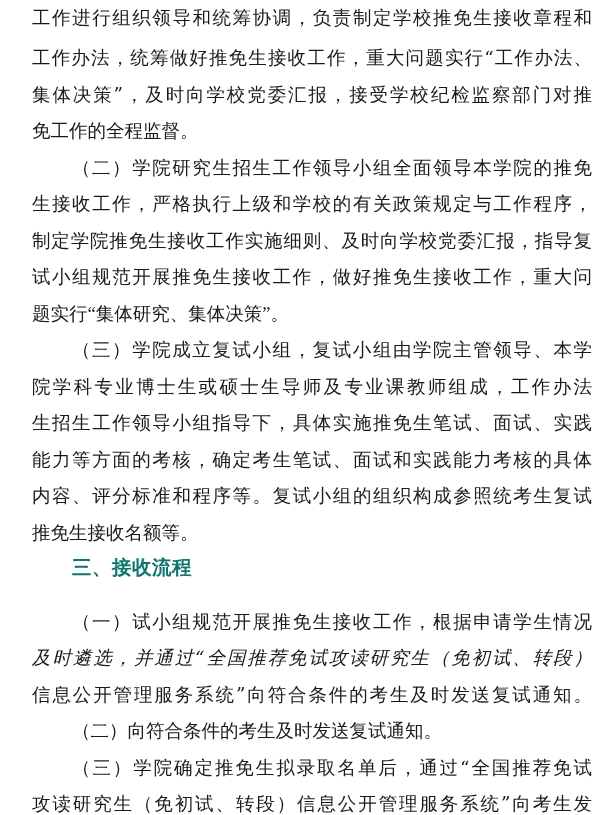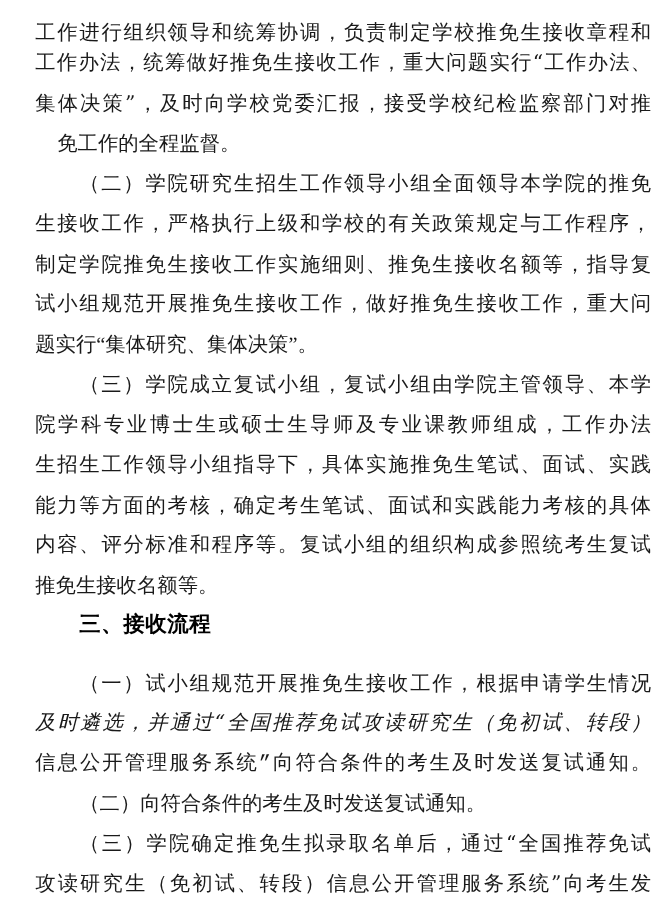--- a/index.html
+++ b/index.html
@@ -21,59 +21,59 @@
   .line.indent { left: 72px; width: 520px; }
   .heading {
     position: absolute;
     left: 72px;
     top: 550px;
     height: 36px;
     line-height: 36px;
     font-family: "DejaVu Sans", "Liberation Sans", sans-serif;
     font-weight: bold;
     font-size: 19.5px;
-    color: #000000;
+    color: #0f766e;
     letter-spacing: 0.5px;
   }
 </style>
 </head>
 <body>
 
 <div class="page">
 
   <div>
-    <div class="line justify" style="top:12px;">工作进行组织领导和统筹协调，负责制定学校推免生接收章程和</div>
+    <div class="line justify" style="top:0;">工作进行组织领导和统筹协调，负责制定学校推免生接收章程和</div>
     <div class="line justify" style="top:40px;">工作办法，统筹做好推免生接收工作，重大问题实行“工作办法、</div>
     <div class="line justify" style="top:77px;">集体决策”，及时向学校党委汇报，接受学校纪检监察部门对推</div>
-    <div class="line" style="top:113px;margin-left:20px;">免工作的全程监督。</div>
+    <div class="line" style="top:113px;">免工作的全程监督。</div>
   </div>
 
   <div>
     <div class="line justify indent" style="top:150px;">（二）学院研究生招生工作领导小组全面领导本学院的推免</div>
     <div class="line justify" style="top:186px;">生接收工作，严格执行上级和学校的有关政策规定与工作程序，</div>
-    <div class="line justify" style="top:223px;">制定学院推免生接收工作实施细则、推免生接收名额等，指导复</div>
+    <div class="line justify" style="top:223px;">制定学院推免生接收工作实施细则、及时向学校党委汇报，指导复</div>
     <div class="line justify" style="top:259px;">试小组规范开展推免生接收工作，做好推免生接收工作，重大问</div>
     <div class="line" style="top:296px;font-family:Liberation Serif, serif;">题实行“集体研究、集体决策”。</div>
   </div>
 
   <div>
     <div class="line justify indent" style="top:332px;">（三）学院成立复试小组，复试小组由学院主管领导、本学</div>
     <div class="line justify" style="top:369px;">院学科专业博士生或硕士生导师及专业课教师组成，工作办法</div>
     <div class="line justify" style="top:405px;">生招生工作领导小组指导下，具体实施推免生笔试、面试、实践</div>
     <div class="line justify" style="top:442px;">能力等方面的考核，确定考生笔试、面试和实践能力考核的具体</div>
     <div class="line justify" style="top:478px;">内容、评分标准和程序等。复试小组的组织构成参照统考生复试</div>
     <div class="line" style="top:515px;">推免生接收名额等。</div>
   </div>
 
   <div class="heading">三、接收流程</div>
 
   <div>
     <div class="line justify indent" style="top:604px;">（一）试小组规范开展推免生接收工作，根据申请学生情况</div>
     <div class="line justify" style="top:640px;font-style:italic;">及时遴选，并通过“全国推荐免试攻读研究生（免初试、转段）</div>
-    <div class="line justify" style="top:677px;font-family:Liberation Mono, monospace;">信息公开管理服务系统”向符合条件的考生及时发送复试通知。</div>
+    <div class="line justify" style="top:677px;">信息公开管理服务系统”向符合条件的考生及时发送复试通知。</div>
   </div>
 
   <div>
     <div class="line indent" style="top:713px;">（二）向符合条件的考生及时发送复试通知。</div>
   </div>
 
   <div>
     <div class="line justify indent" style="top:750px;">（三）学院确定推免生拟录取名单后，通过“全国推荐免试</div>
     <div class="line justify" style="top:786px;">攻读研究生（免初试、转段）信息公开管理服务系统”向考生发</div>
   </div>

